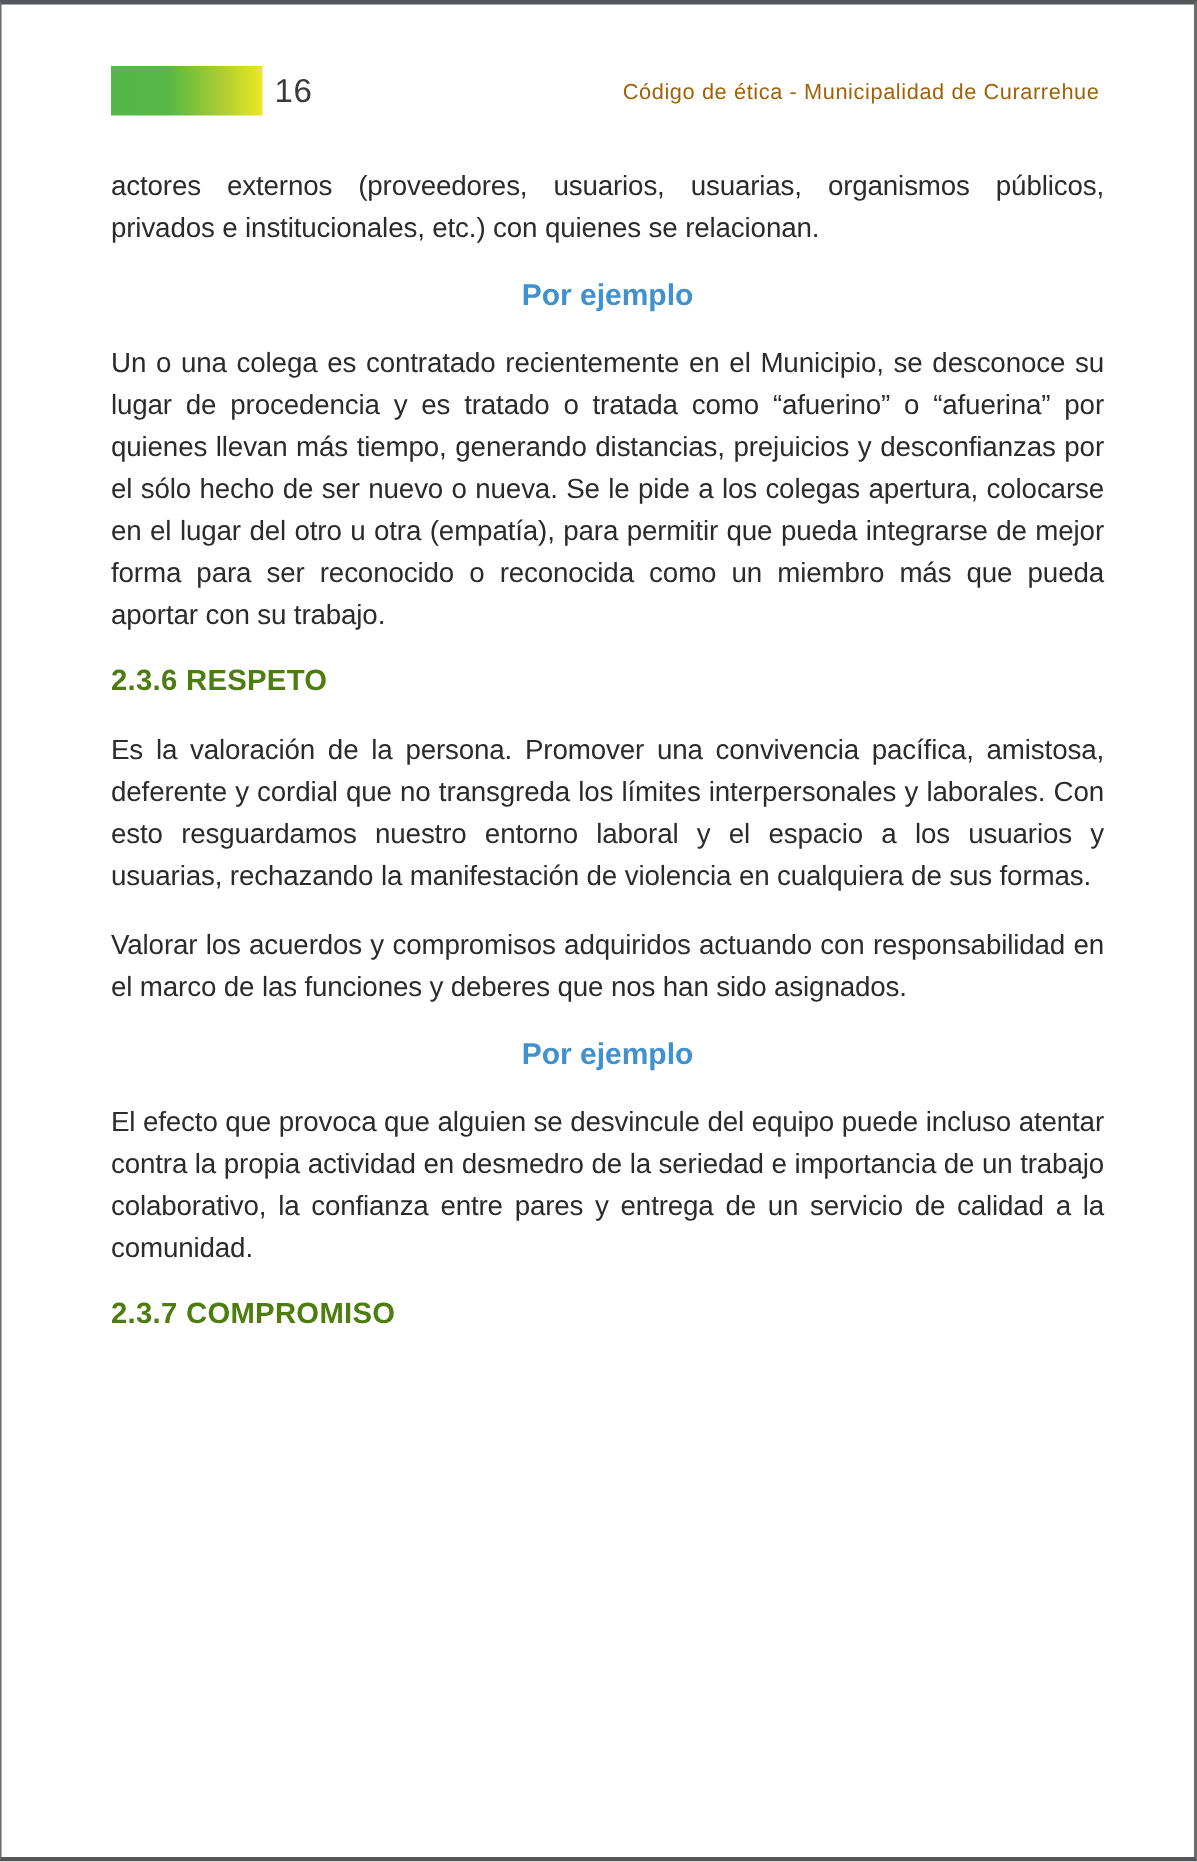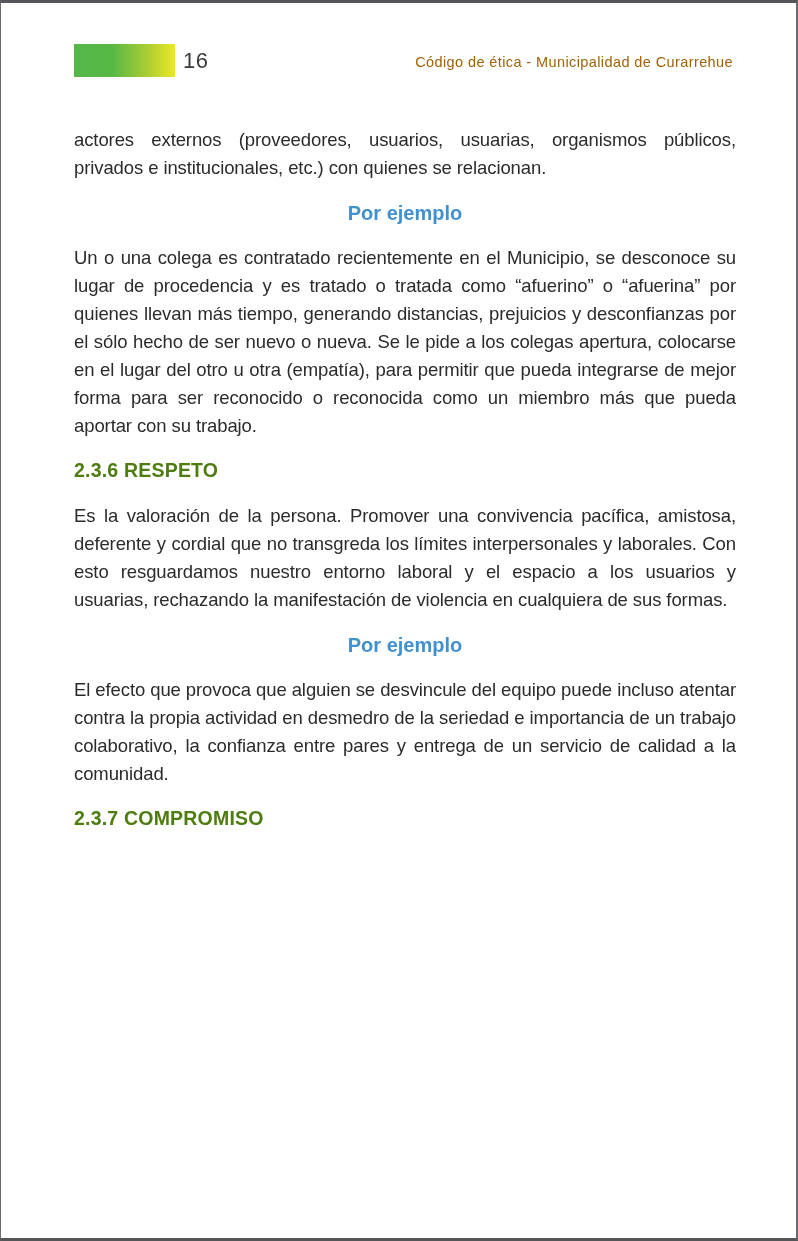--- a/index.html
+++ b/index.html
@@ -54,21 +54,21 @@
   }
   
   .content {
     position: absolute;
     left: 73px;
     top: 107px;
     width: 662px;
     color: #2b2b2b;
   }
   .para {
-    margin: 16px 0 18px 0;
+    margin: 0 0 18px 0;
     font-size: 18.5px;
     line-height: 28px;
     text-align: justify;
     text-justify: inter-word;
     letter-spacing: -0.1px;
   }
   .para:last-child { margin-bottom: 0; }
   .h-example {
     margin: 2px 0 18px 0;
     font-size: 20px;
@@ -97,18 +97,19 @@
     <div class="page-number">16</div>
     <div class="header-title">Código de ética - Municipalidad de Curarrehue</div>
   </div>
 
   <div class="content">
     <p class="para">actores externos (proveedores, usuarios, usuarias, organismos públicos, privados e institucionales, etc.) con quienes se relacionan.</p>
     <h3 class="h-example">Por ejemplo</h3>
     <p class="para">Un o una colega es contratado recientemente en el Municipio, se desconoce su lugar de procedencia y es tratado o tratada como “afuerino” o “afuerina” por quienes llevan más tiempo,  generando distancias, prejuicios y desconfianzas por el sólo hecho de ser nuevo o nueva. Se le pide a los colegas apertura, colocarse en el lugar del otro u otra (empatía), para permitir que pueda integrarse de mejor forma para ser reconocido o reconocida como un miembro más que pueda aportar con su trabajo.</p>
     <h2 class="h-section">2.3.6 RESPETO</h2>
     <p class="para">Es la valoración de la persona. Promover una convivencia pacífica, amistosa, deferente y cordial que no transgreda los límites interpersonales y laborales. Con esto resguardamos nuestro entorno laboral y el espacio a los usuarios y usuarias, rechazando la manifestación de violencia en cualquiera de sus formas.</p>
+    <p class="para">Valorar los acuerdos y compromisos adquiridos actuando con responsabilidad en el marco de las funciones y deberes que nos han sido asignados.</p>
     <h3 class="h-example">Por ejemplo</h3>
     <p class="para">El efecto que provoca que alguien se desvincule del equipo puede incluso atentar contra la propia actividad en desmedro de la seriedad e importancia de un trabajo colaborativo, la confianza entre pares y entrega de un servicio de calidad a la comunidad.</p>
     <h2 class="h-section">2.3.7 COMPROMISO</h2>
   </div>
 
 </div>
 
 </body></html>

